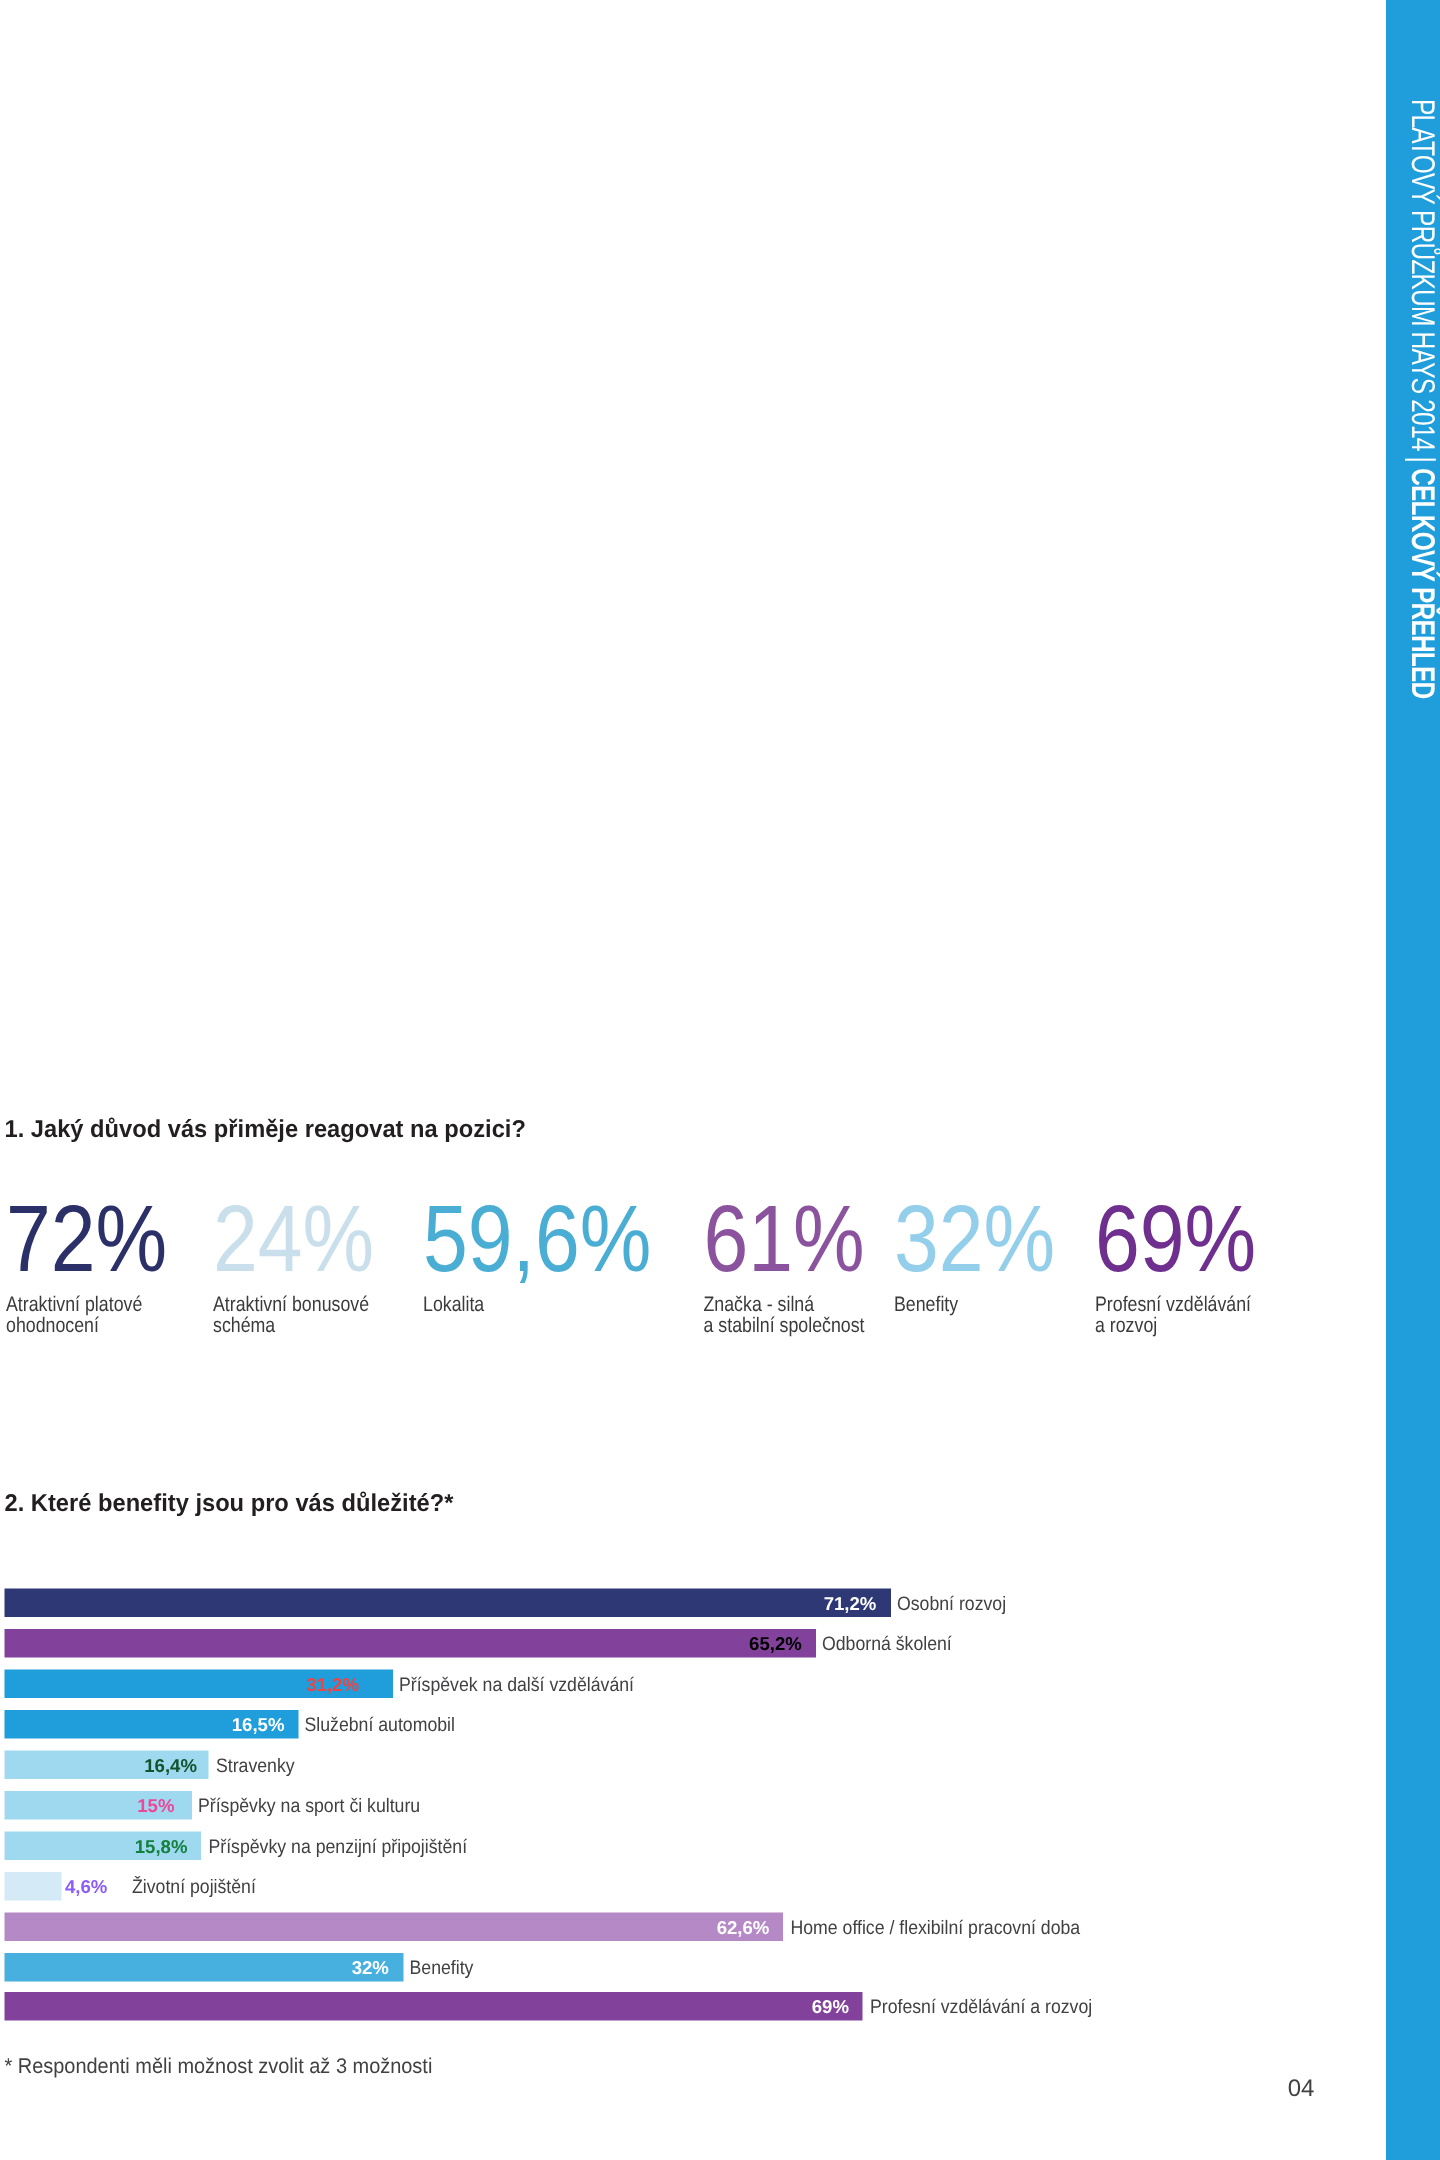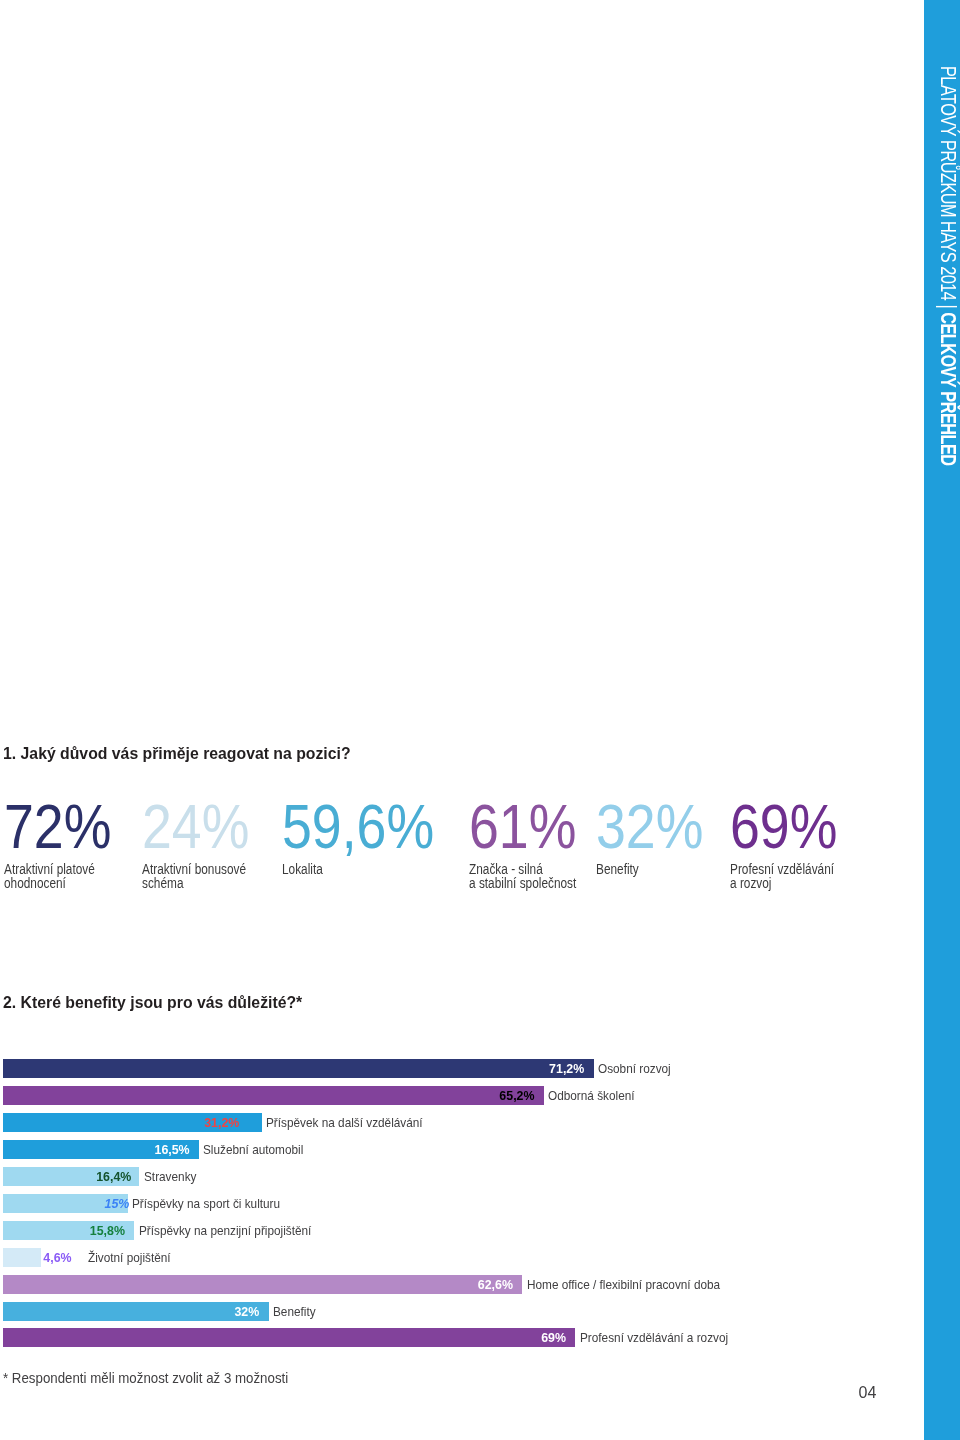--- a/index.html
+++ b/index.html
@@ -113,21 +113,21 @@
       <div class="val" style="color: rgb(255, 255, 255); left: 186.344px; transform: translateX(-100%);">16,5%</div>
       <div class="cat" style="left: 200.044px;">Služební automobil</div>
     </div>
     <div class="row" style="top: 107.88px; width: 920px; height: 19px;">
       <div class="bar" style="width: 135.956px; background: rgb(159, 217, 240);"></div>
       <div class="val" style="color: #14532d; left: 128px; transform: translateX(-100%);">16,4%</div>
       <div class="cat" style="left: 140.356px;">Stravenky</div>
     </div>
     <div class="row" style="top: 134.85px; width: 920px; height: 19px;">
       <div class="bar" style="width: 124.35px; background: rgb(159, 217, 240);"></div>
-      <div class="val" style="color: #3b82f6; left: 126px; transform: translateX(-100%); font-style: italic;">15%</div>
+      <div class="val" style="color: #ec4899; left: 113px; transform: translateX(-100%);">15%</div>
       <div class="cat" style="left: 128.75px;">Příspěvky na sport či kulturu</div>
     </div>
     <div class="row" style="top: 161.82px; width: 920px; height: 19px;">
       <div class="bar" style="width: 130.982px; background: rgb(159, 217, 240);"></div>
       <div class="val" style="color: #15803d; left: 121.682px; transform: translateX(-100%);">15,8%</div>
       <div class="cat" style="left: 135.382px;">Příspěvky na penzijní připojištění</div>
     </div>
     <div class="row" style="top: 188.79px; width: 920px; height: 19px;">
       <div class="bar" style="width: 38.134px; background: rgb(212, 234, 247);"></div>
       <div class="val" style="color: #8b5cf6; left: 40px;">4,6%</div>

